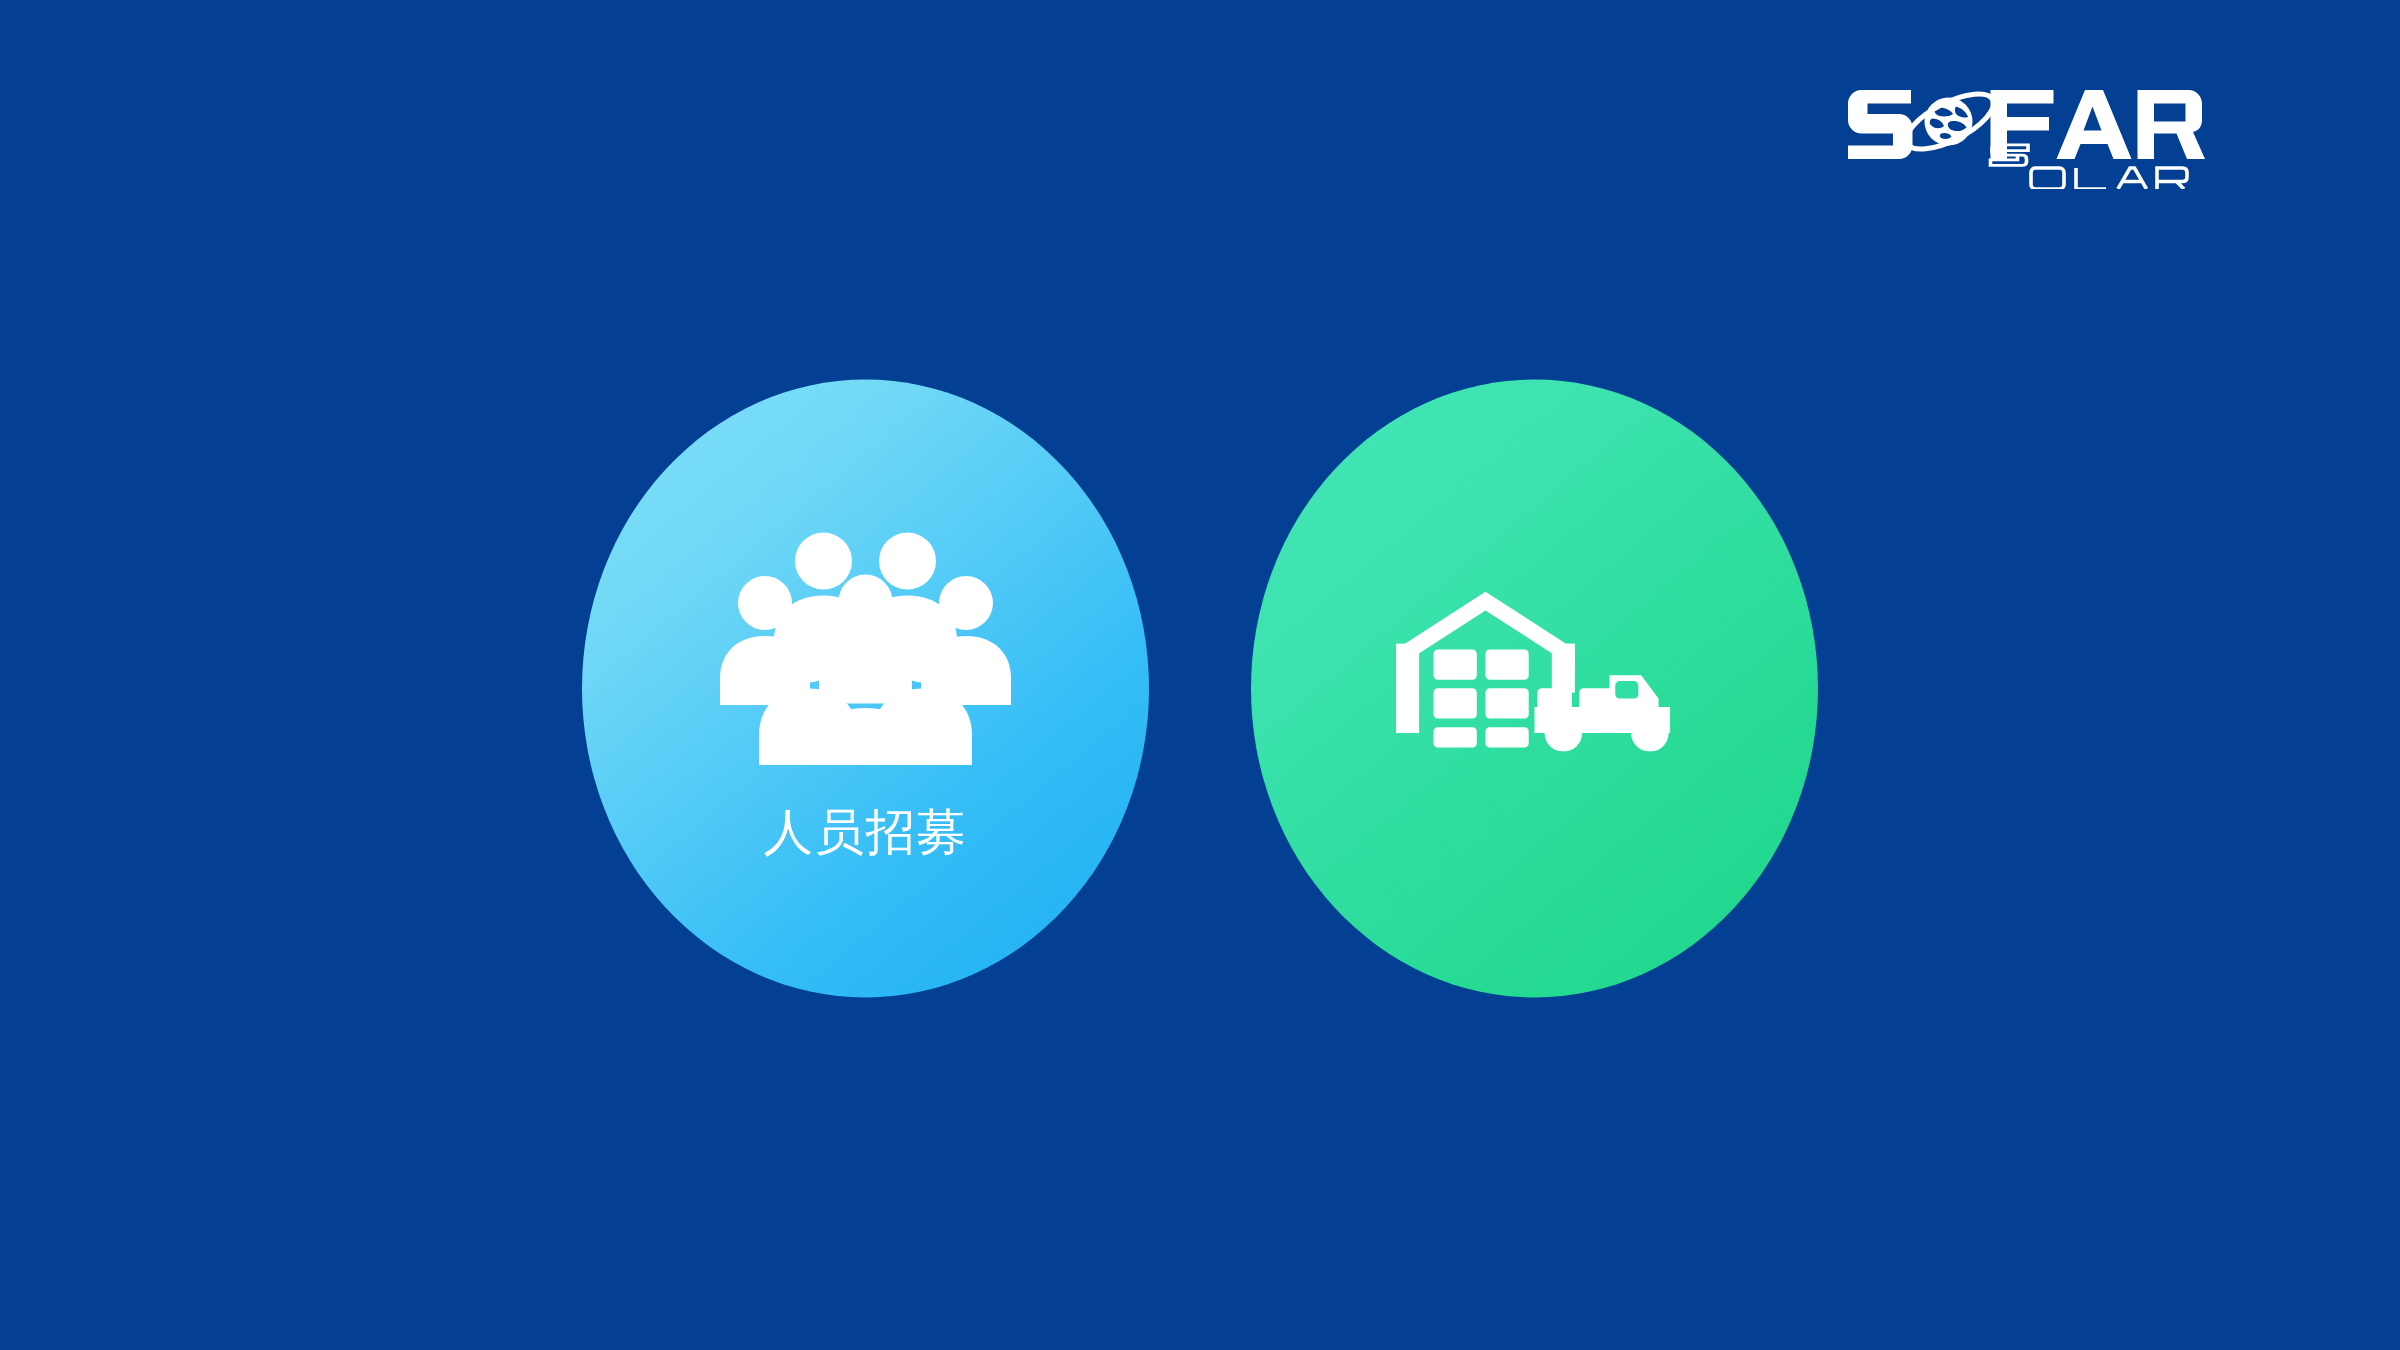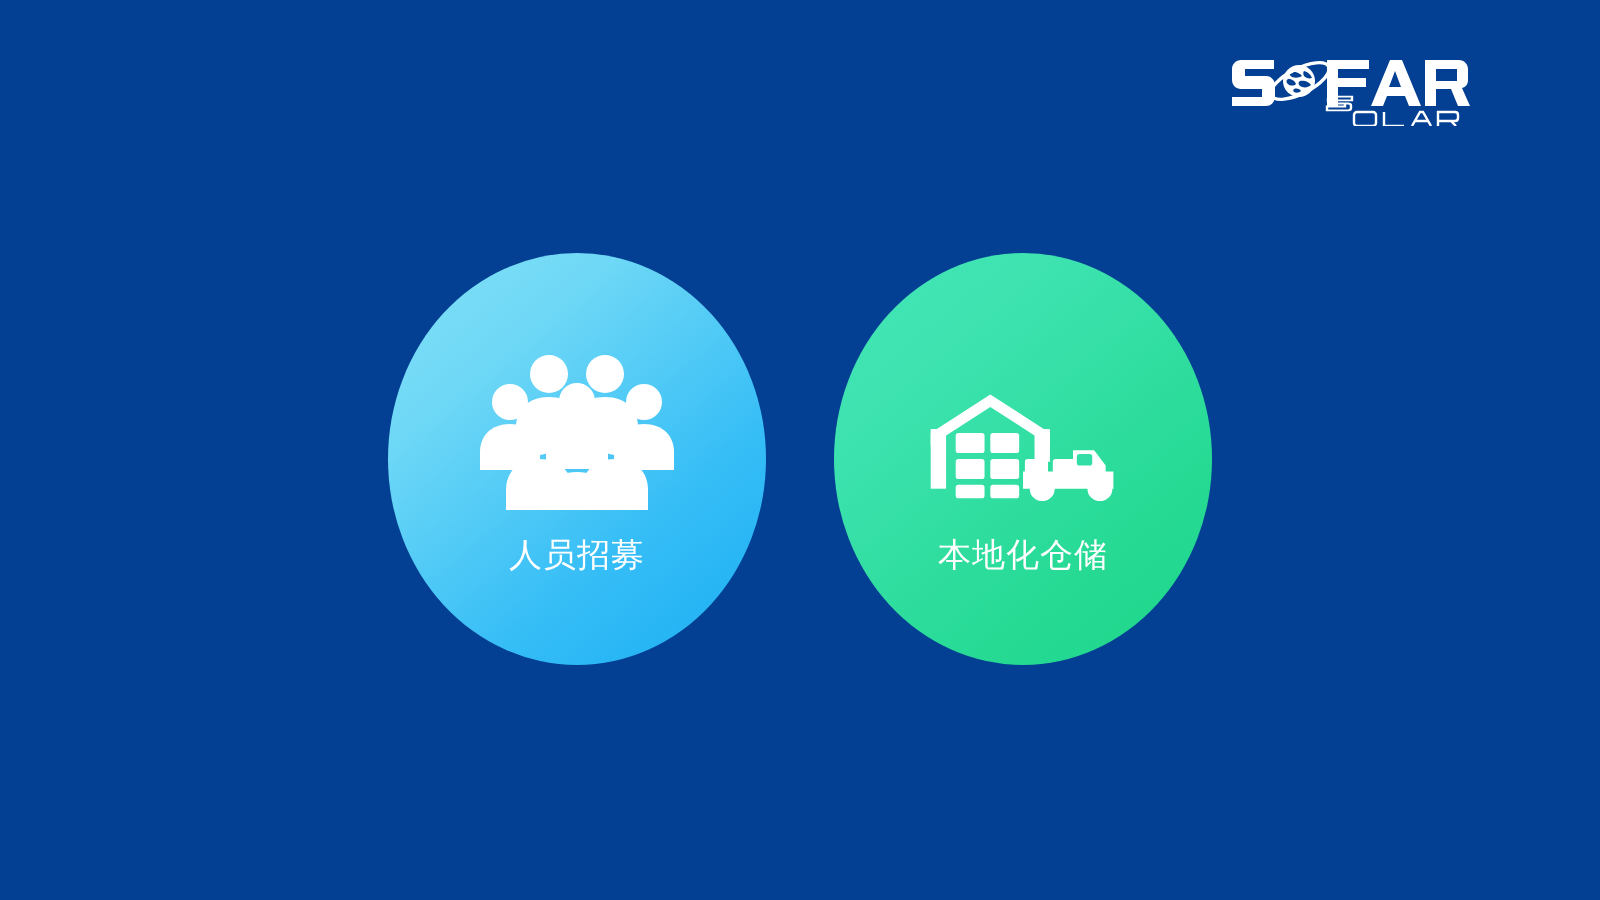--- a/index.html
+++ b/index.html
@@ -182,18 +182,17 @@
 
             <path d="M104 112 h52 v-22 h22 l12 16 v6 h8 v18 h-94 z"></path>
 
             <rect x="160" y="94" width="16" height="12" rx="3" fill="#31DFA6"></rect>
 
             <circle cx="124" cy="130" r="13"></circle>
             <circle cx="184" cy="130" r="13"></circle>
           </g>
         </svg>
       </div>
-      <div class="card-label">本地化仓储</div>
     </div>
 
 
   </div>
 </div>
 
 </body></html>

